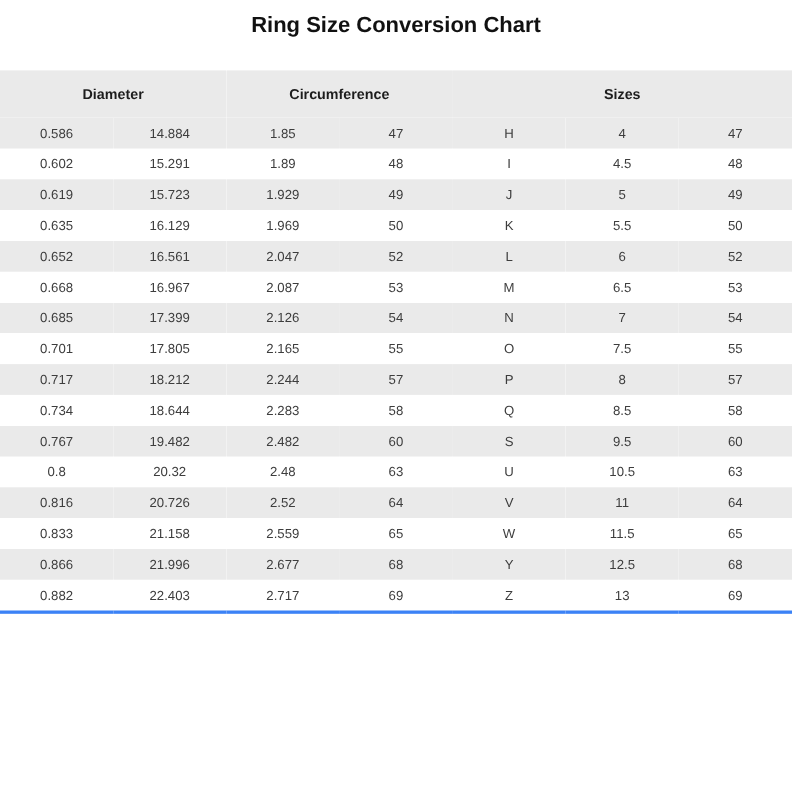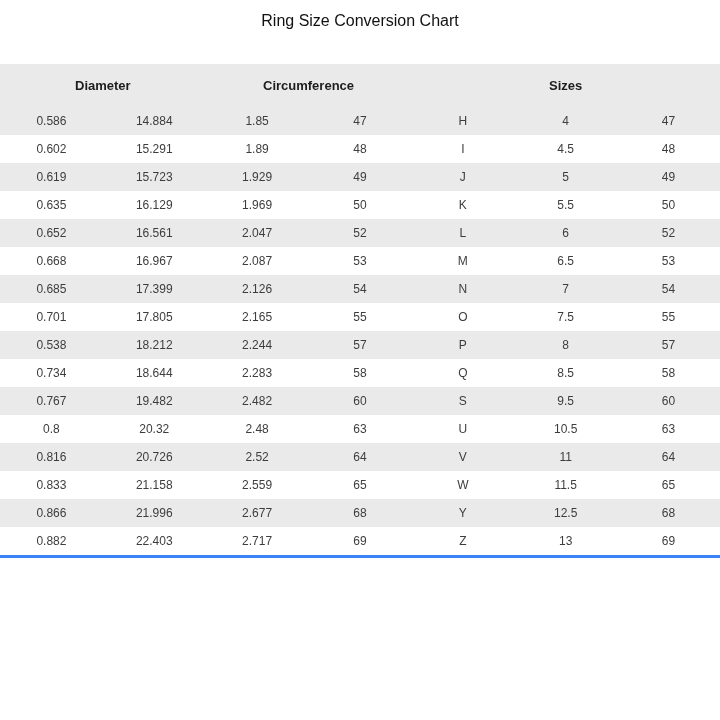--- a/index.html
+++ b/index.html
@@ -8,22 +8,22 @@
     width: 720px;
     height: 720px;
     background: #ffffff;
     font-family: "Liberation Sans", sans-serif;
     overflow: hidden;
   }
   .page-title {
     padding-top: 12px;
     height: 19px;
     text-align: center;
-    font-size: 16px;
-    font-weight: normal;
+    font-size: 20px;
+    font-weight: bold;
     color: #111111;
   }
   table.ring-table {
     width: 720px;
     border-collapse: collapse;
     table-layout: fixed;
     margin-top: 33px;
   }
   table.ring-table th,
   table.ring-table td {
@@ -149,21 +149,21 @@
       <tr>
         <td>0.701</td>
         <td>17.805</td>
         <td>2.165</td>
         <td>55</td>
         <td>O</td>
         <td>7.5</td>
         <td>55</td>
       </tr>
       <tr>
-        <td>0.538</td>
+        <td>0.717</td>
         <td>18.212</td>
         <td>2.244</td>
         <td>57</td>
         <td>P</td>
         <td>8</td>
         <td>57</td>
       </tr>
       <tr>
         <td>0.734</td>
         <td>18.644</td>

